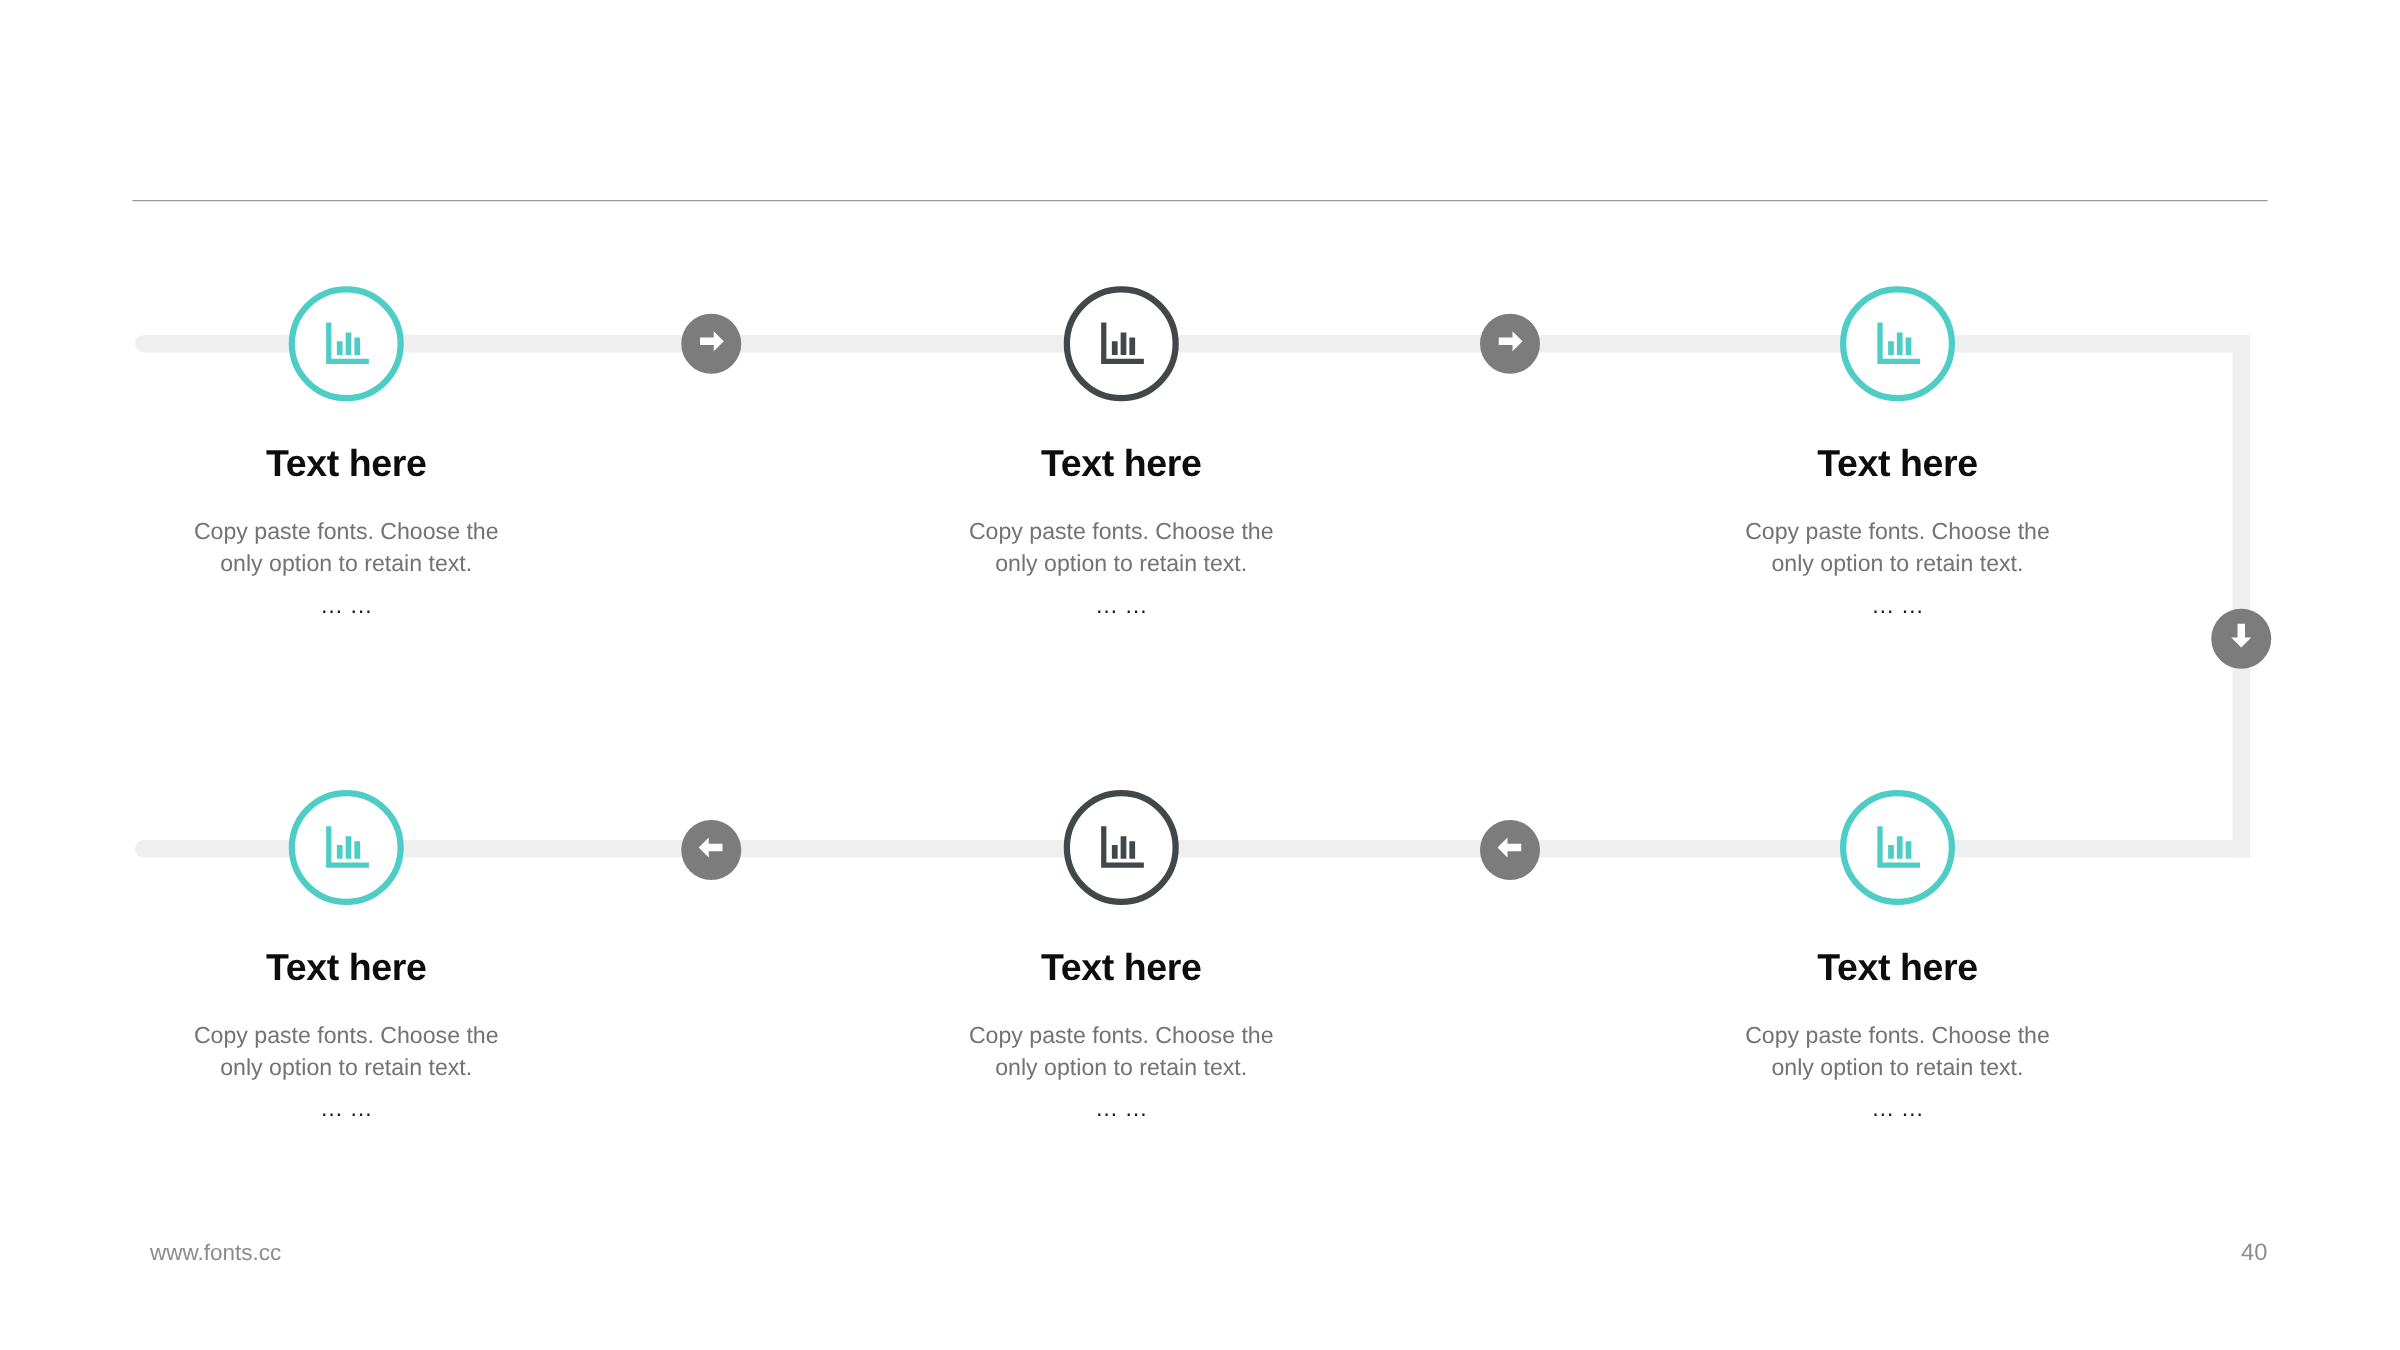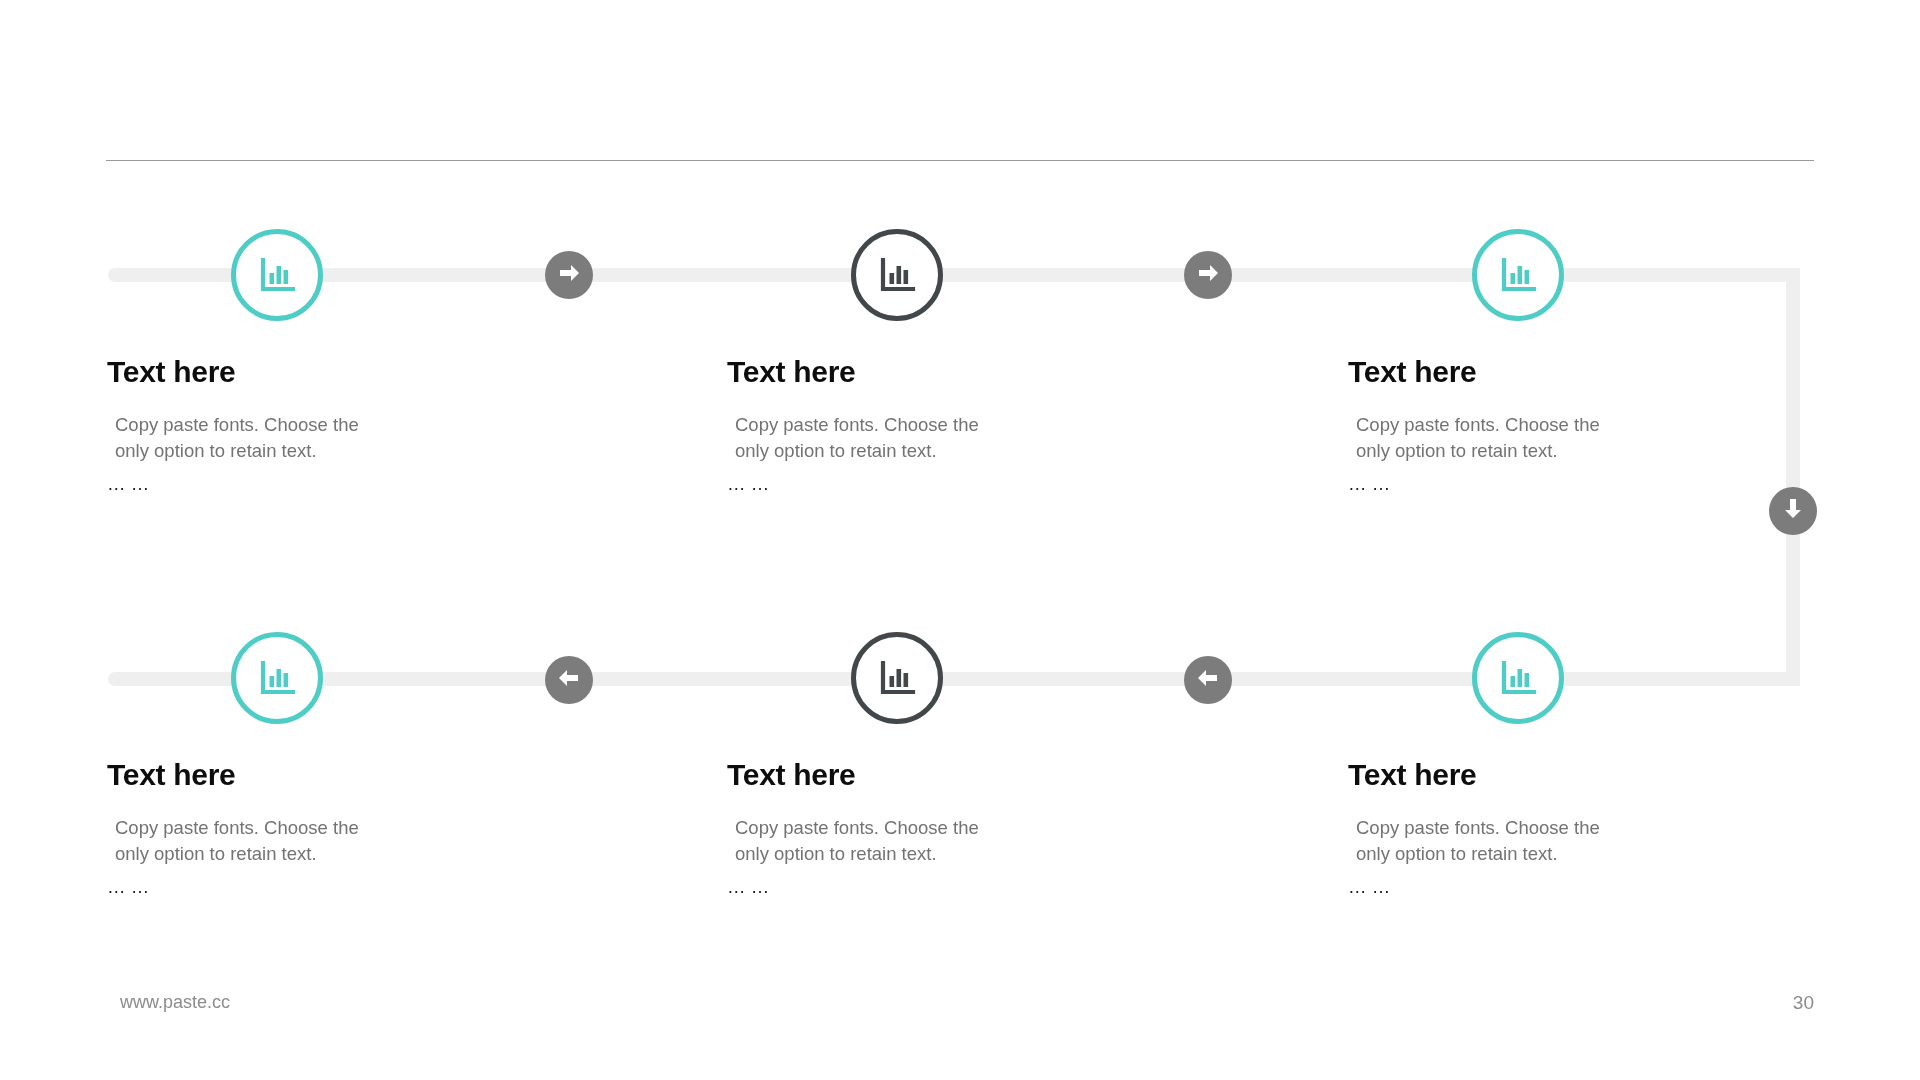--- a/index.html
+++ b/index.html
@@ -51,21 +51,21 @@
   .track-right { left: 1786px; top: 268px; height: 418px; }
 
   
   .row { position: absolute; left: 0; width: 1920px; }
   .row-top { top: 0; }
   .row-bot { top: 403px; }
 
   .node {
     position: absolute;
     width: 340px;
-    text-align: left;
+    text-align: center;
   }
   .node-1 { left: 107px; }
   .node-2 { left: 727px; }
   .node-3 { left: 1348px; }
 
   
   .circle {
     position: relative;
     width: 92px;
     height: 92px;
@@ -304,16 +304,16 @@
   </div>
 
   <div class="arrow-badge ab-down">
     <span>
       <svg width="26" height="26" viewBox="0 0 26 26" aria-hidden="true">
         <path d="M10 3 L16 3 L16 14 L21 14 L13 22 L5 14 L10 14 Z" fill="#FFFFFF"></path>
       </svg>
     </span>
   </div>
 
-  <div class="footer-left">www.paste.cc</div>
-  <div class="footer-right">30</div>
+  <div class="footer-left">www.fonts.cc</div>
+  <div class="footer-right">40</div>
 
 </div>
 
 </body></html>

